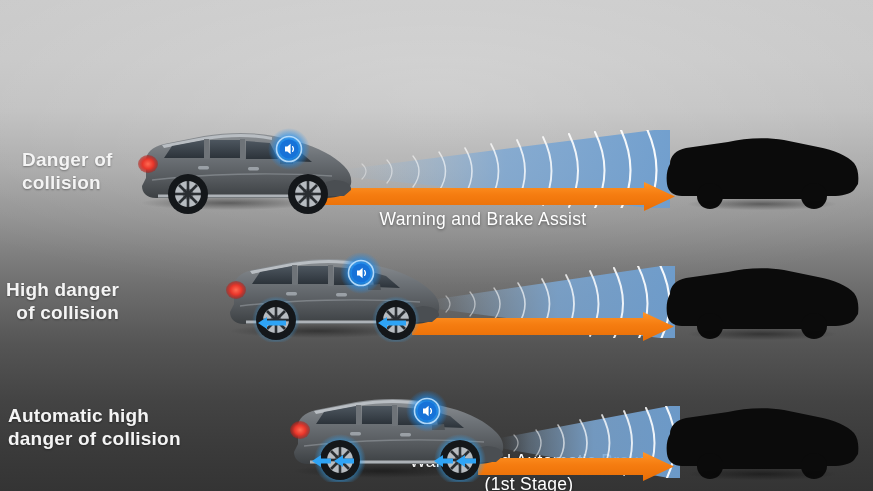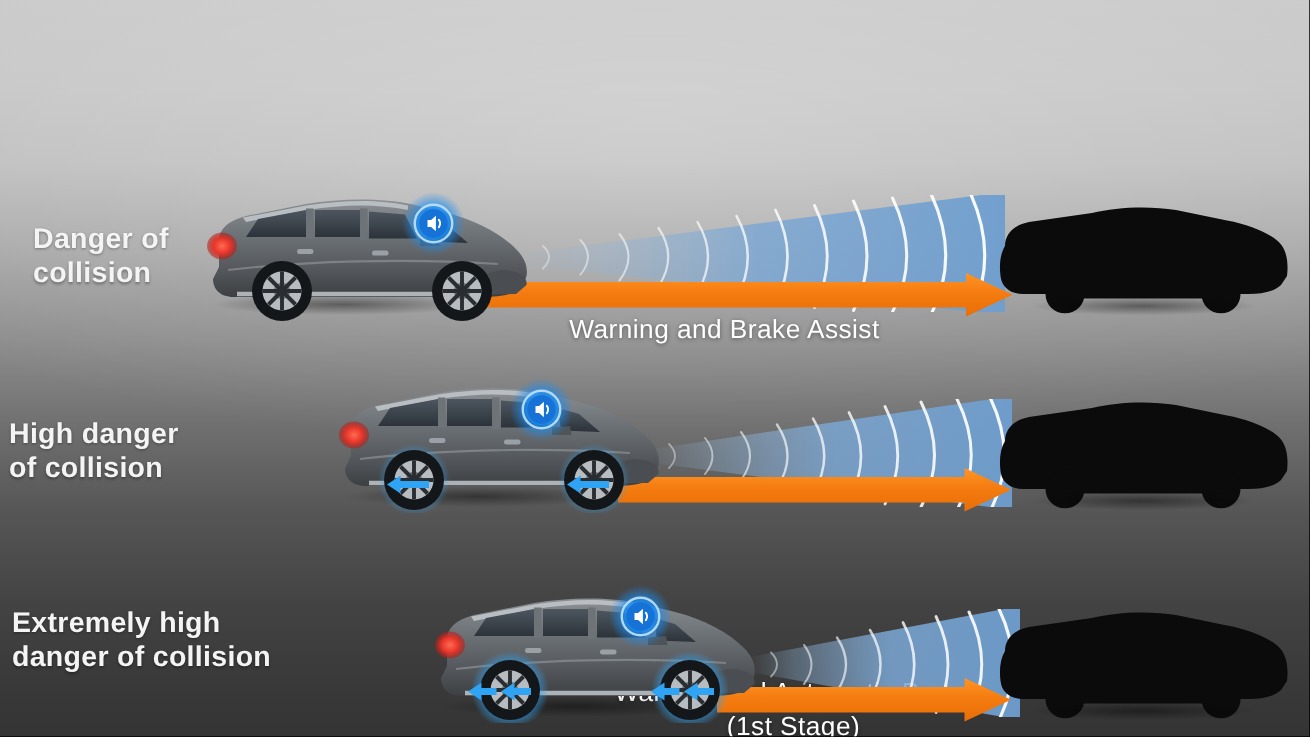--- a/index.html
+++ b/index.html
@@ -38,21 +38,21 @@
     position:absolute;
     color:#f4f4f4;
     font-size:19px;
     line-height:1.22;
     font-weight:600;
     letter-spacing:.2px;
     text-shadow:0 1px 2px rgba(0,0,0,.35);
     white-space:pre-line;
   }
   .lbl1{left:10px;top:148px;margin-left:12px;}
-  .lbl2{left:6px;top:278px;}
+  .lbl2{left:6px;top:278px;text-align:right;}
   .lbl3{left:8px;top:404px;}
 
   
   .caption{
     position:absolute;
     color:#ffffff;
     font-size:17.5px;
     font-weight:500;
     letter-spacing:.3px;
     text-align:center;
@@ -564,16 +564,16 @@
         <path d="M24.6,18.6 Q26.3,21 24.6,23.4" stroke="#ffffff" stroke-width="1.3" fill="none" stroke-linecap="round"></path>
       </svg>
     </div>
 
   </div>
 
   <div class="side-label lbl1">Danger of
 collision</div>
   <div class="side-label lbl2">High danger
 of collision</div>
-  <div class="side-label lbl3">Extremely high
+  <div class="side-label lbl3">Automatic high
 danger of collision</div>
 
 </div>
 
 </body></html>

